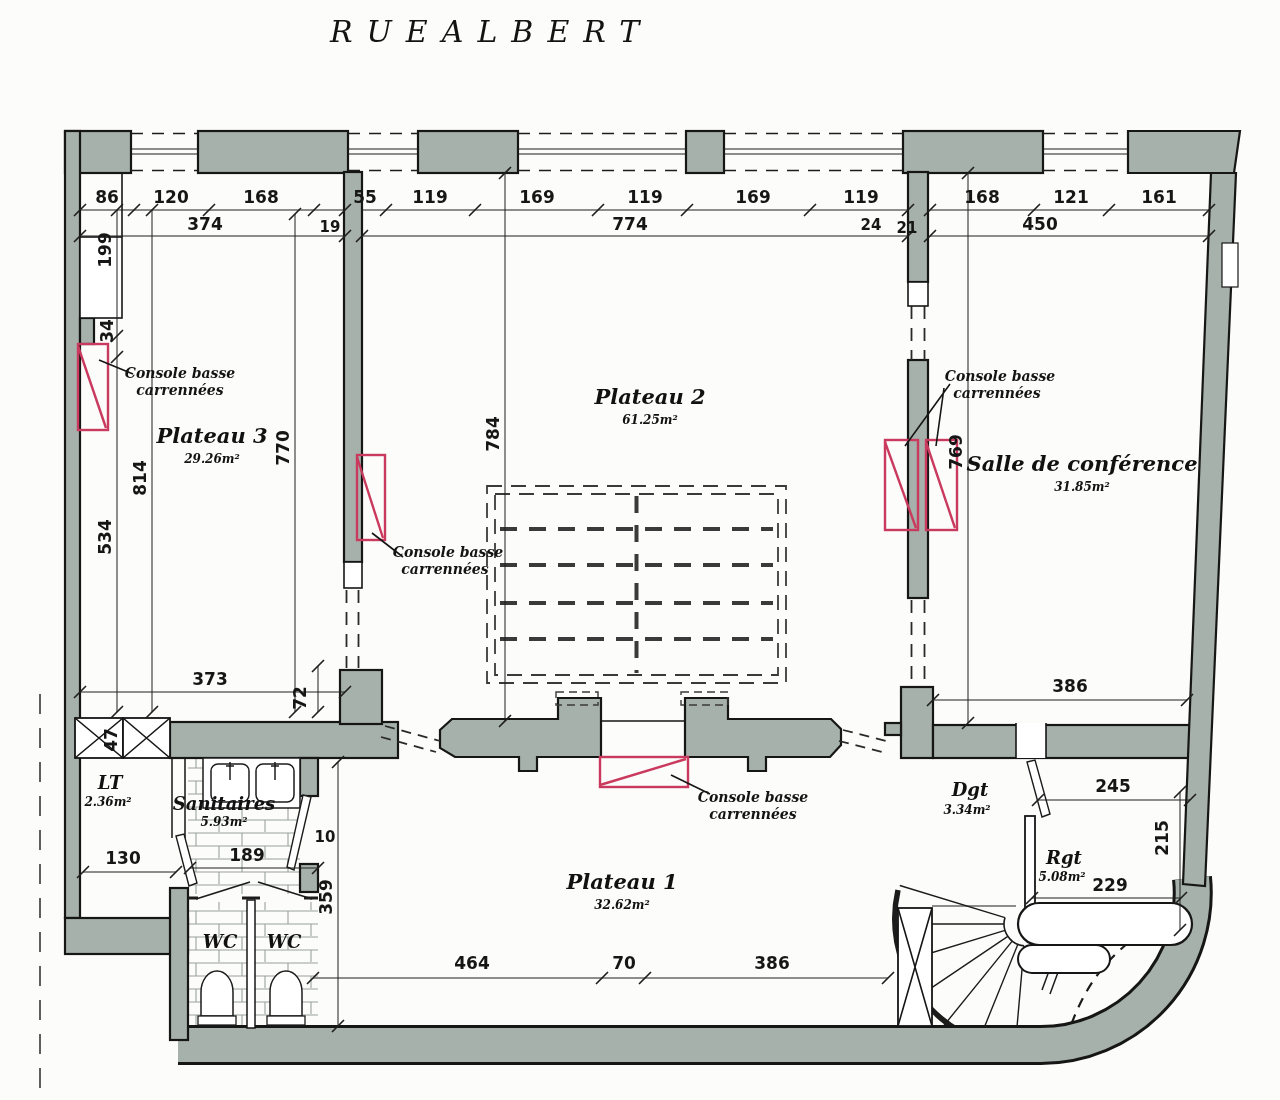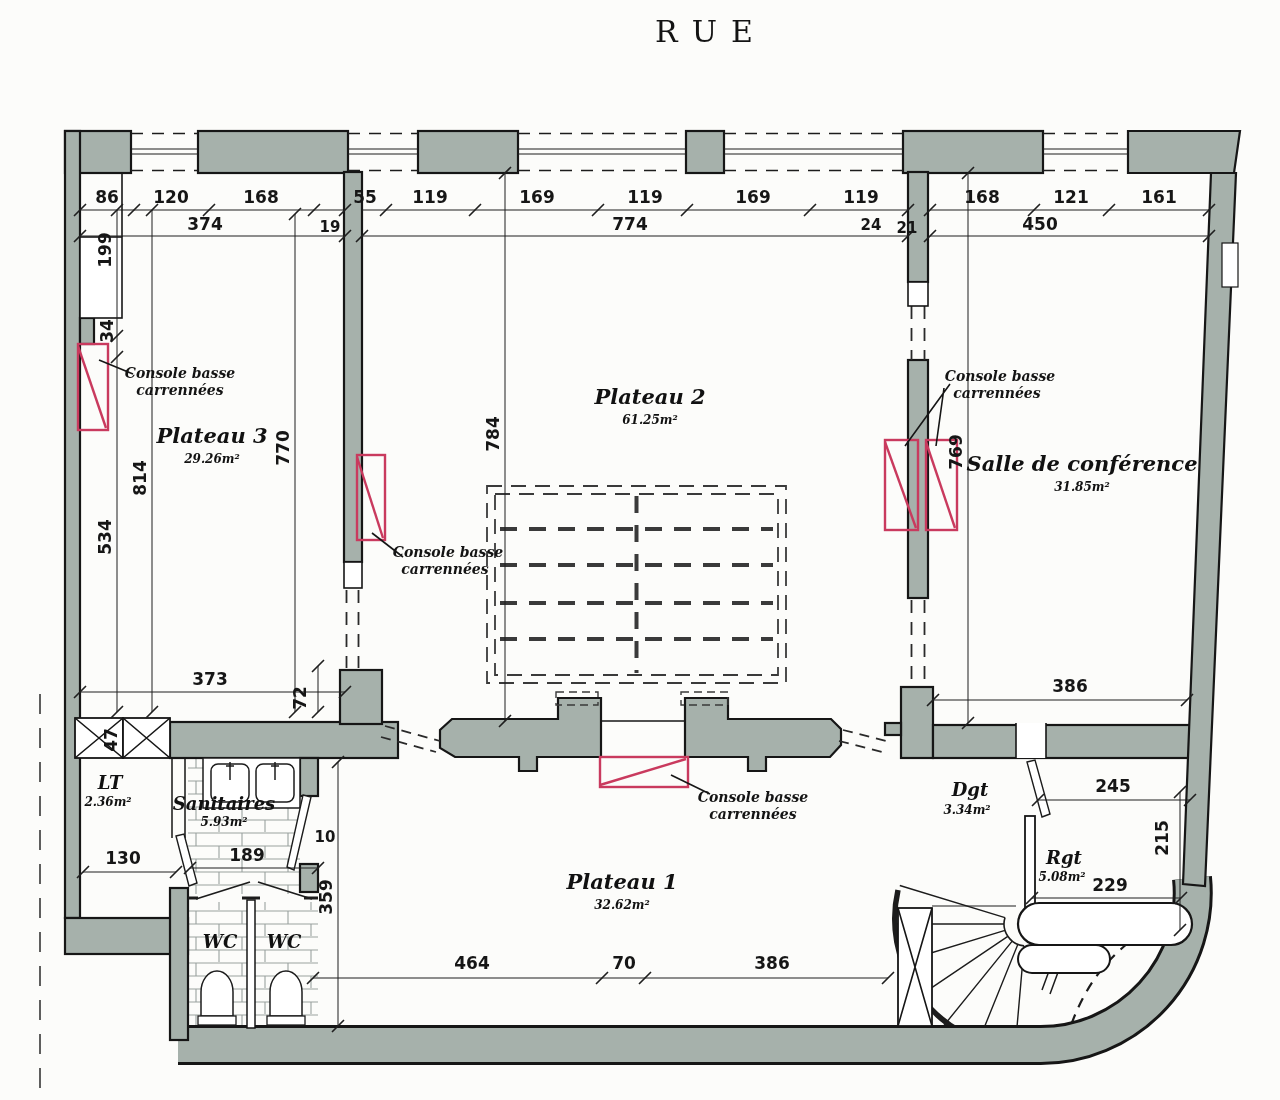--- a/index.html
+++ b/index.html
@@ -1,35 +1,36 @@
 <!DOCTYPE html>
 <html><head>
 <meta charset="utf-8">
 <style>
   html,body{margin:0;padding:0;background:#e8e8e4;}
   .page{position:relative;width:1280px;height:1100px;background:#fcfcfa;overflow:hidden;
         font-family:"DejaVu Sans",sans-serif;}
   .street-title{position:absolute;left:330px;top:14px;width:762px;display:flex;
-        justify-content:center;font-family:"DejaVu Serif",serif;
+        justify-content:flex-start;font-family:"DejaVu Serif",serif;font-style:italic;
         font-size:30px;letter-spacing:14px;color:#131313;}
   svg{position:absolute;left:0;top:0;}
   .t-dim{font-family:"DejaVu Sans",sans-serif;font-size:17px;font-weight:700;fill:#161616;text-anchor:middle;}
   .t-dim-sm{font-size:15px;}
   .t-room{font-family:"DejaVu Serif",serif;font-style:italic;font-weight:700;font-size:21px;fill:#111;text-anchor:middle;}
   .t-room-sm{font-family:"DejaVu Serif",serif;font-style:italic;font-weight:700;font-size:18px;fill:#111;text-anchor:middle;}
   .t-area{font-family:"DejaVu Serif",serif;font-style:italic;font-weight:700;font-size:12px;fill:#111;text-anchor:middle;}
   .t-console{font-family:"DejaVu Serif",serif;font-style:italic;font-weight:700;font-size:14px;fill:#141414;text-anchor:middle;}
 </style>
 </head>
 <body>
 
 <div class="page">
 
   <div class="street-title">
     <span>RUE</span>
+    <span>ALBERT</span>
   </div>
 
   <svg width="1280" height="1100" viewBox="0 0 1280 1100">
     <defs>
       <pattern id="tiles" width="46" height="26" patternUnits="userSpaceOnUse">
         <path d="M0,1 H46 M0,14 H46 M12,1 V14 M35,14 V26" stroke="#99a19e" stroke-width="1.1" fill="none"></path>
       </pattern>
     </defs>
 
     <g>

